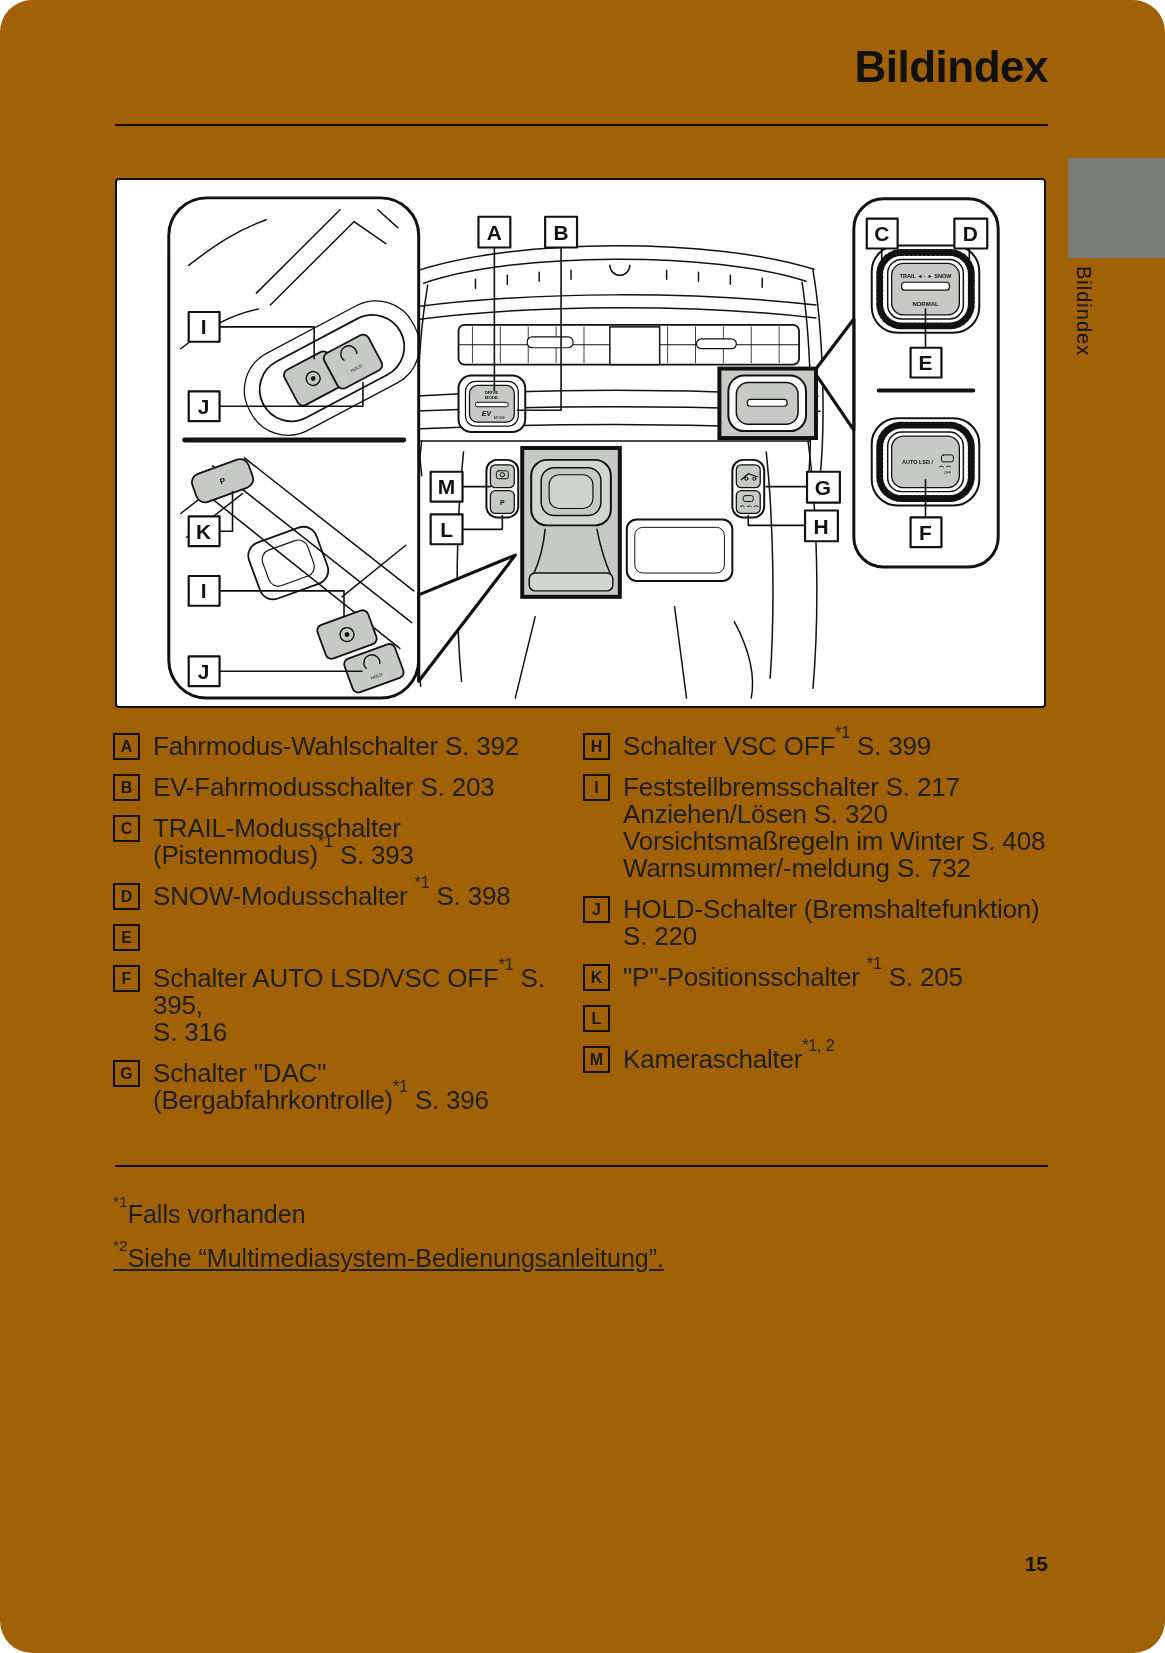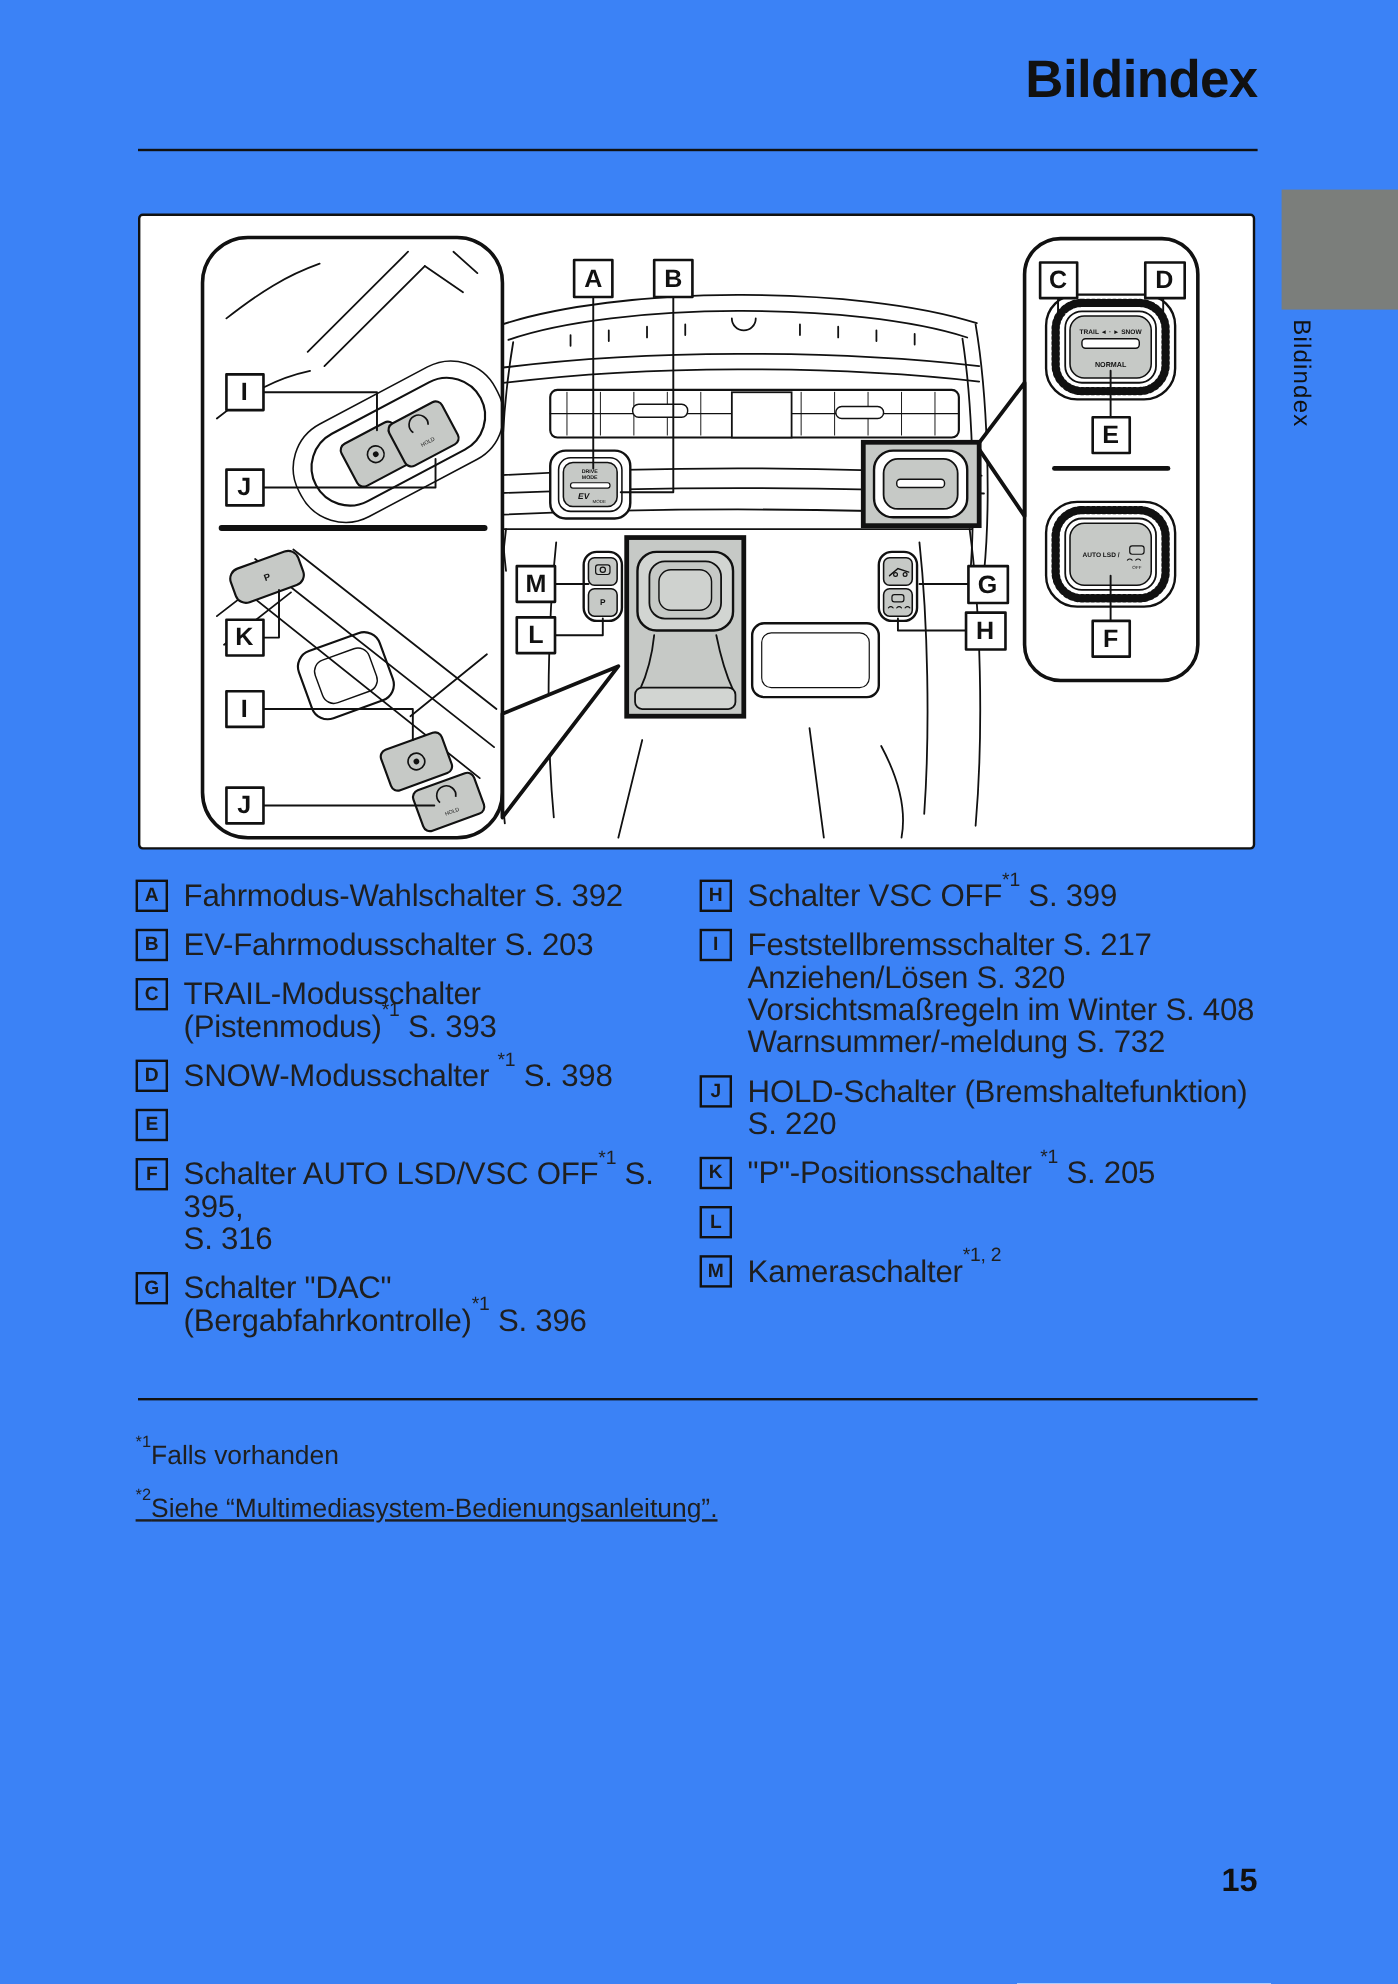--- a/index.html
+++ b/index.html
@@ -1,17 +1,17 @@
 <!DOCTYPE html>
 <html><head>
 <meta charset="utf-8">
 <style>
   html,body{margin:0;padding:0;background:#ffffff;}
-  .page{position:relative;width:1165px;height:1653px;background:#3b82f6;overflow:hidden;
-        font-family:"Liberation Sans",sans-serif;color:#1a1a1a;}
+  .page{position:relative;width:1165px;height:1653px;background:#a16207;overflow:hidden;
+        font-family:"Liberation Sans",sans-serif;color:#1a1a1a;border-radius:32px;}
   .title{position:absolute;top:42px;right:117px;margin:0;font-size:44px;font-weight:bold;
          letter-spacing:-0.5px;color:#111;}
   .rule{position:absolute;left:115px;width:933px;height:2px;background:#111;}
   .rule-top{top:124px;}
   .rule-bottom{top:1165px;}
   .graytab{position:absolute;left:1068px;top:158px;width:97px;height:100px;background:#7b7e7b;}
   .vlabel{position:absolute;left:1072px;top:266px;font-size:20px;color:#111;
           writing-mode:vertical-rl;text-orientation:mixed;letter-spacing:1px;}
   .diagram{position:absolute;left:115px;top:178px;width:927px;height:526px;
            border:2px solid #111;border-radius:4px;background:#fff;}
@@ -19,24 +19,24 @@
   svg text{font-family:"Liberation Sans",sans-serif;fill:#111;stroke:none;}
   .legend-col{position:absolute;top:733px;}
   .col-left{left:113px;width:462px;}
   .col-right{left:583px;width:470px;}
   .lrow{display:flex;align-items:flex-start;margin-bottom:14px;}
   .lbox{flex:none;box-sizing:border-box;width:27px;height:27px;border:2px solid #111;
         display:flex;align-items:center;justify-content:center;
         font-size:16px;font-weight:bold;margin-right:13px;margin-top:0;}
   .ltext{font-size:26px;line-height:27px;letter-spacing:-0.2px;color:#1f1f1f;}
   sup{font-size:0.62em;line-height:0;position:relative;top:-0.45em;}
-  .footnote{position:absolute;left:113px;font-size:22px;color:#1f1f1f;text-align:right;}
+  .footnote{position:absolute;left:113px;font-size:25px;color:#1f1f1f;text-align:right;}
   .fn1{top:1200px;}
   .fn2{top:1244px;text-decoration:underline;}
-  .pagenum{position:absolute;right:117px;top:1552px;font-size:27px;font-weight:bold;color:#111;text-align:right;}
+  .pagenum{position:absolute;right:117px;top:1552px;font-size:21px;font-weight:bold;color:#111;text-align:right;}
 </style>
 </head>
 <body>
 
 <div class="page">
 
   <h1 class="title">Bildindex</h1>
   <div class="rule rule-top"></div>
   <div class="graytab"></div>
   <div class="vlabel">Bildindex</div>

